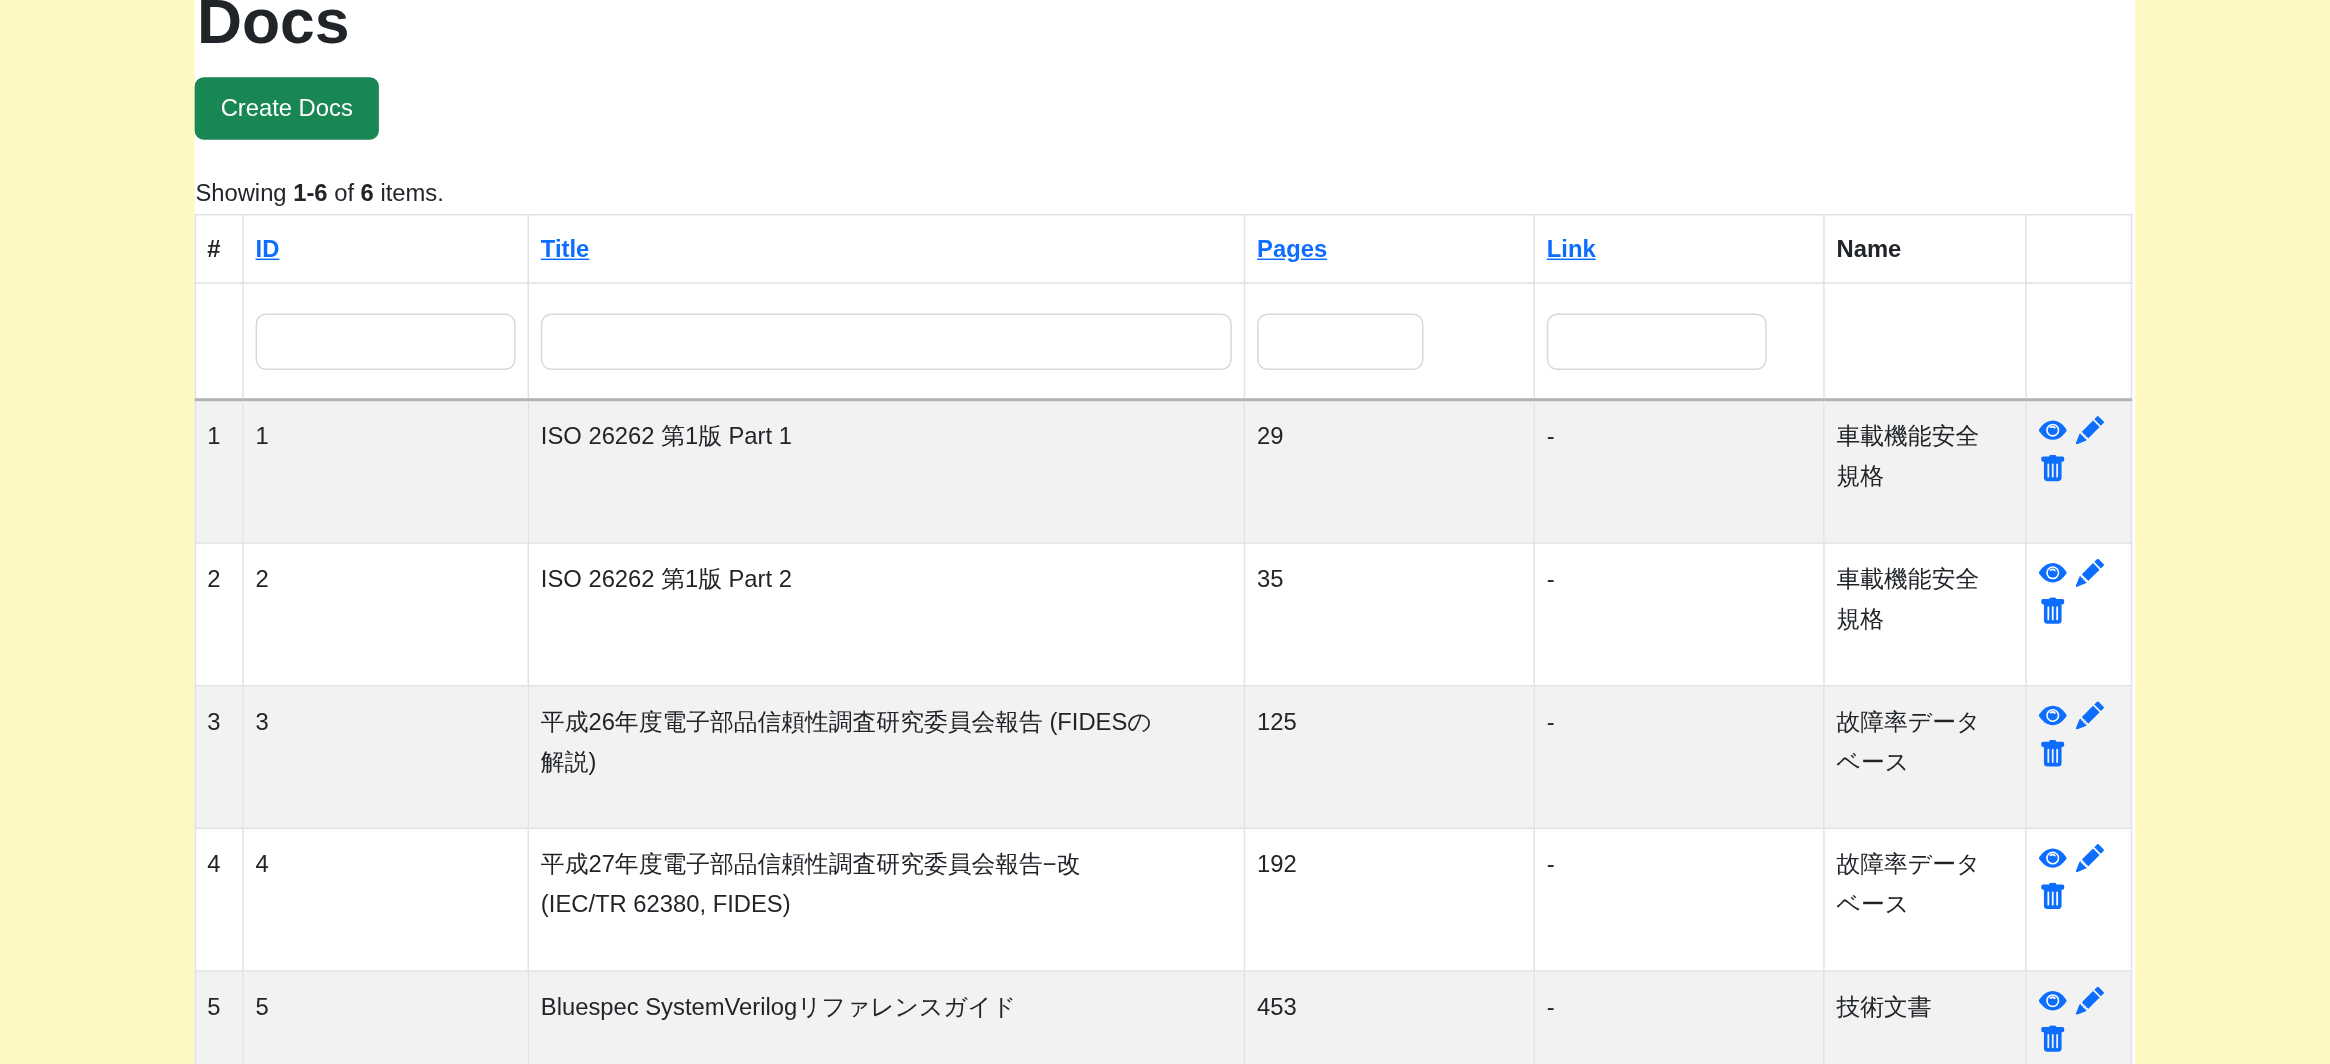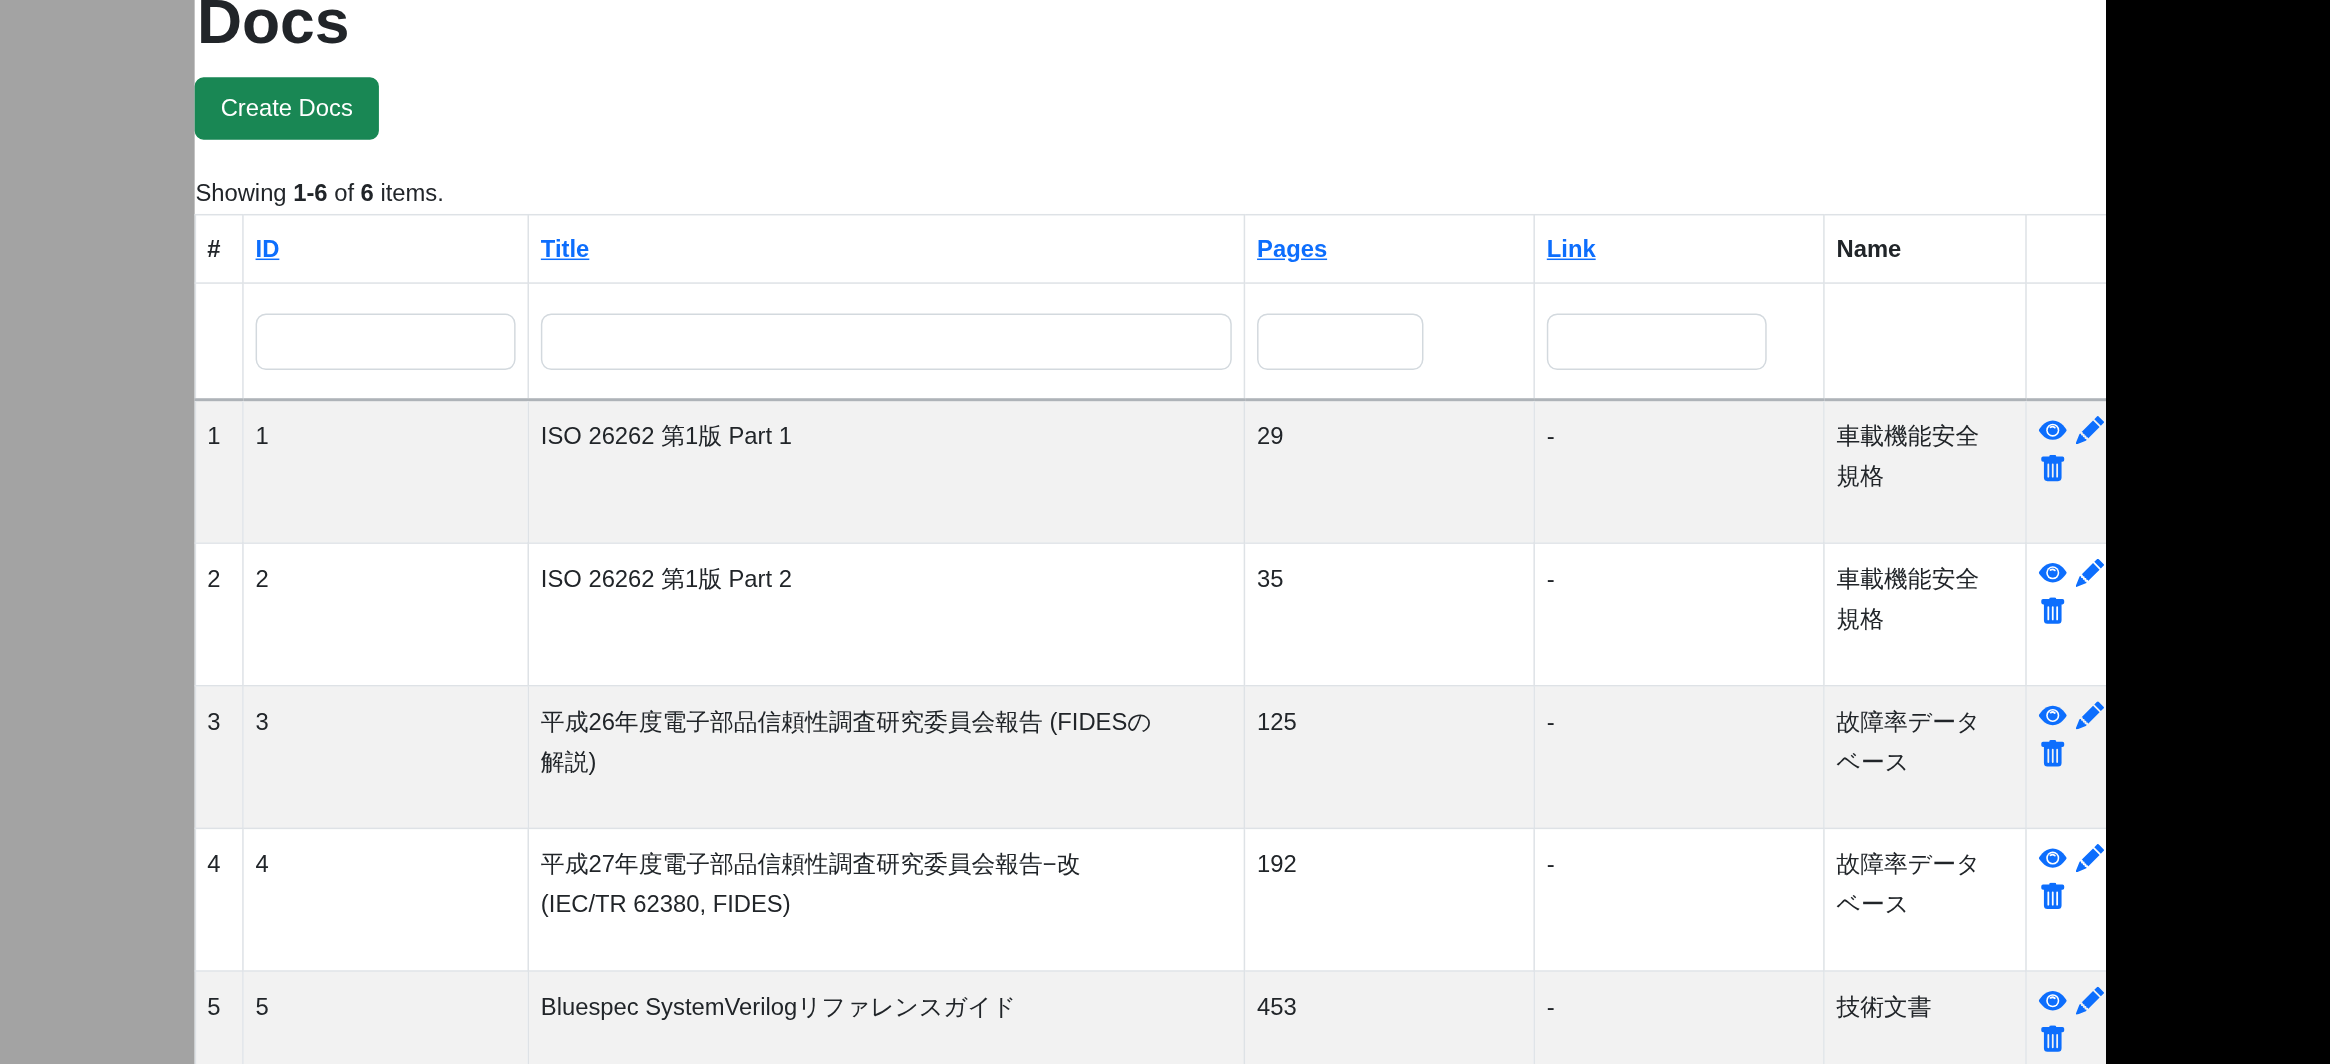--- a/index.html
+++ b/index.html
@@ -1,16 +1,16 @@
 <!DOCTYPE html>
 <html><head>
 <meta charset="utf-8">
 <style>
   html,body{margin:0;padding:0;background:#000;}
-  #screen{position:relative;width:2106px;height:1064px;background:#a3a3a3;overflow:hidden;}
+  #screen{position:relative;width:2330px;height:1064px;background:#fef9c3;overflow:hidden;}
   #viewport{position:absolute;left:0;top:0;width:1568px;height:717px;
             transform:scale(1.48588);transform-origin:0 0;
             font-family:"Liberation Sans","DejaVu Sans",sans-serif;color:#212529;}
   .page{position:absolute;left:130.5px;top:0;width:1306.5px;height:717px;background:#fff;}
 
   h1.page-title{font-size:42px;line-height:49px;font-weight:700;margin:-10px 0 0 2px;color:#212529;}
 
   .btn-create{display:inline-block;margin:13px 0 0 0;padding:8px 17px;background:#198754;border:1px solid #198754;
               color:#fff;font-size:16px;line-height:24px;border-radius:6px;text-decoration:none;cursor:pointer;}
 

